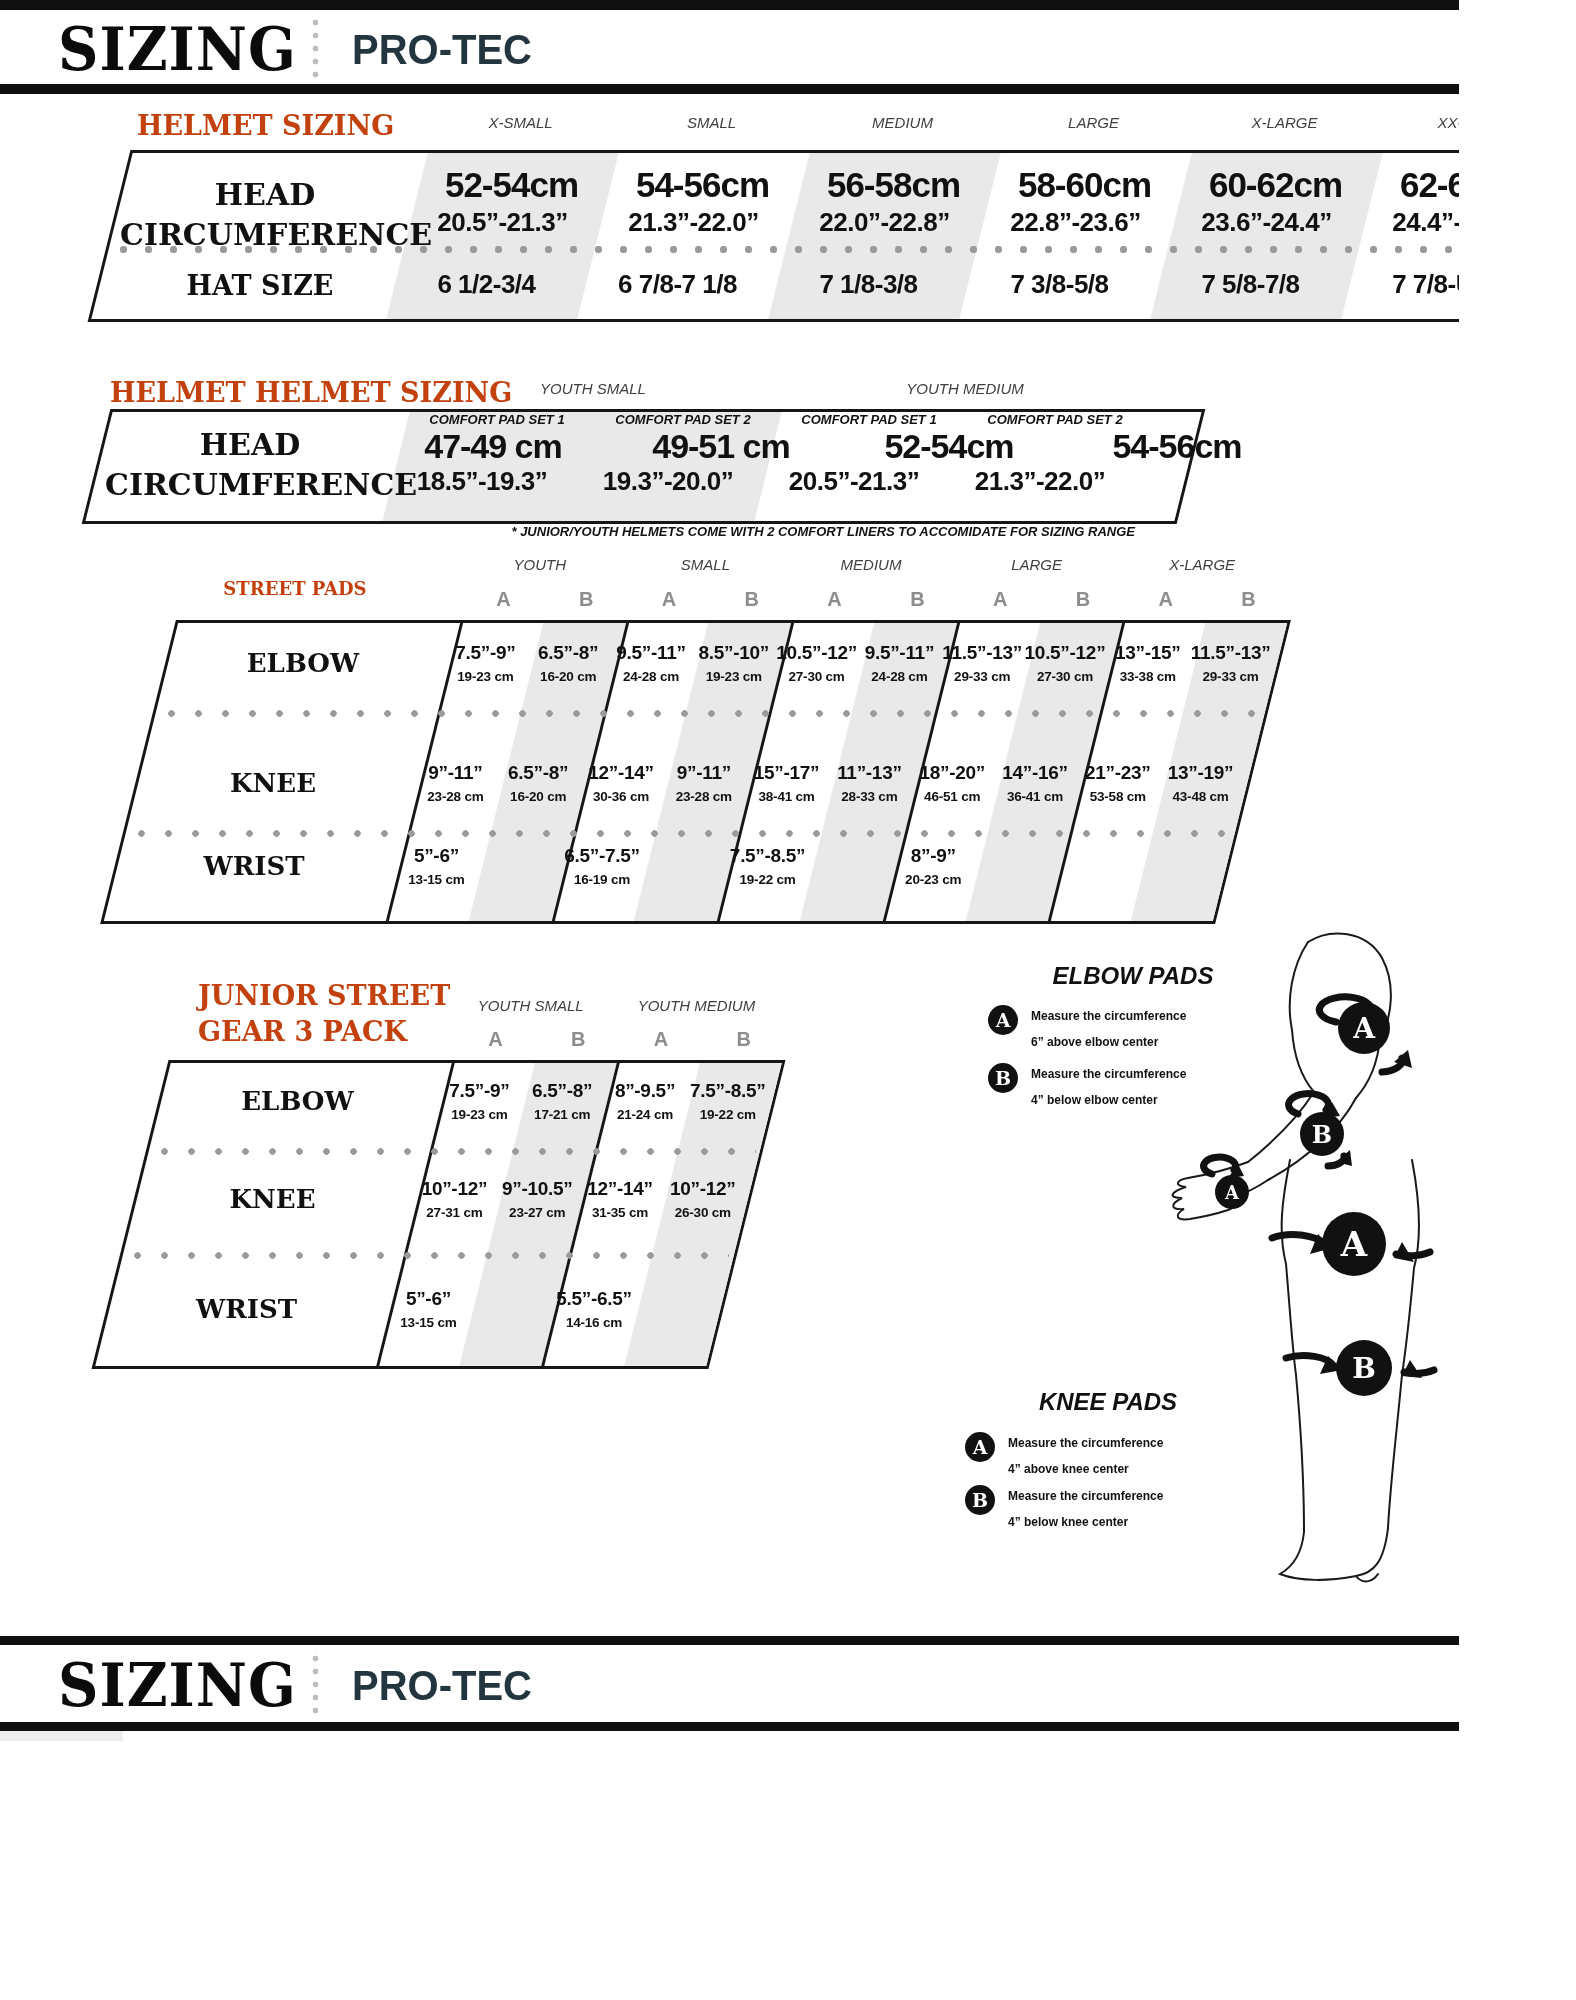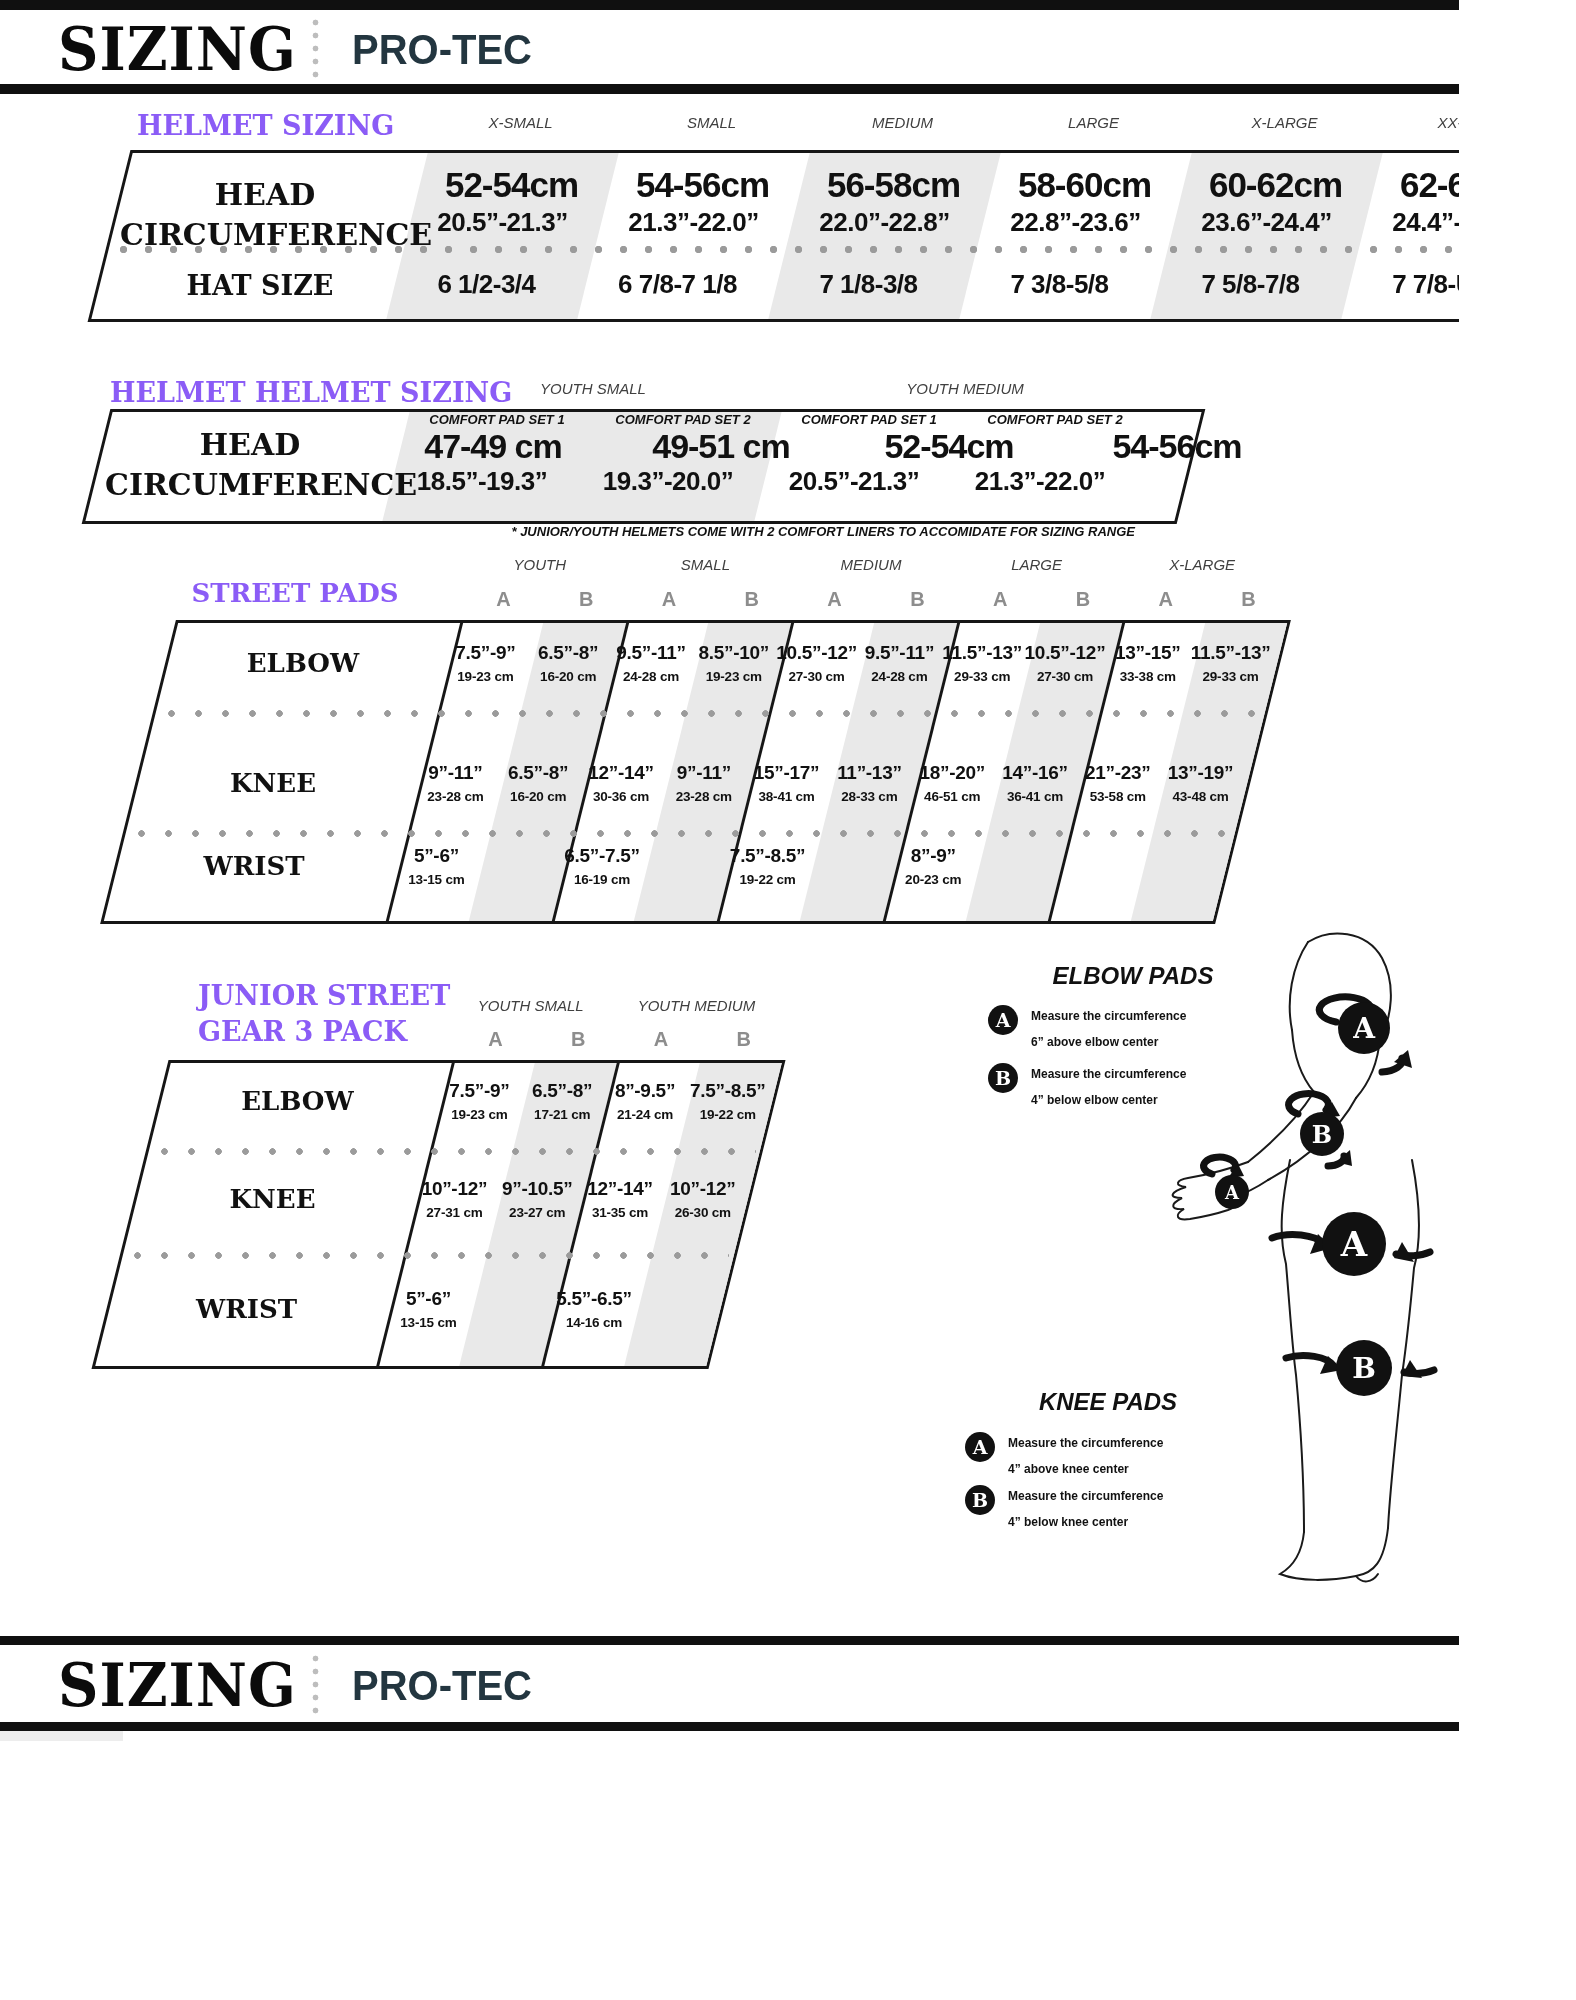--- a/index.html
+++ b/index.html
@@ -5,21 +5,21 @@
   html,body{margin:0;padding:0;background:#fff;}
   #page{position:relative;width:1459px;height:2000px;background:#fff;overflow:hidden;
         font-family:"Liberation Sans",sans-serif;color:#111;}
   .bar{position:absolute;left:0;width:1576px;height:10px;background:#101010;}
   .brandword{position:absolute;font-family:"DejaVu Serif",serif;font-weight:700;font-size:56px;
              letter-spacing:1px;color:#0b0b0b;transform:scaleY(1.06);transform-origin:top left;}
   .dotcol{position:absolute;width:9px;background-image:radial-gradient(circle,#bdbdbd 2.6px,transparent 3.2px);
           background-size:9px 13px;background-repeat:repeat-y;background-position:center top;}
   .protec{position:absolute;font-weight:700;font-size:40px;letter-spacing:0px;color:#233640;
           transform:scaleY(1.05);transform-origin:top left;}
-  .sectitle{position:absolute;font-family:"DejaVu Serif",serif;font-weight:700;color:#8b5cf6;}
+  .sectitle{position:absolute;font-family:"DejaVu Serif",serif;font-weight:700;color:#c2410c;}
   .skewbox{position:absolute;transform:skewX(-14deg);border:3px solid #161616;background:#fff;overflow:hidden;}
   .stripe{position:absolute;top:0;bottom:0;background:#e9e9e9;}
   .vline{position:absolute;top:0;bottom:0;width:3px;background:#161616;}
   .row{position:absolute;display:flex;}
   .cell{text-align:center;flex:none;}
   .c83{width:82.8px;} .c166{width:165.6px;} .c186{width:186px;} .c191{width:191px;}
   .lab282{width:282px;} .lab281{width:281px;}
   .sizehdr{font-style:italic;font-weight:400;font-size:15px;color:#404040;}
   .ab{font-weight:700;font-size:20px;color:#8d8d8d;}
   .big{font-weight:700;font-size:35px;letter-spacing:-1px;}
@@ -137,21 +137,21 @@
   </div>
   <div class="footnote" style="left:455px;top:524px;width:680px;">* JUNIOR/YOUTH HELMETS COME WITH 2 COMFORT LINERS TO ACCOMIDATE FOR SIZING RANGE</div>
 
   <div class="row" style="left:457px;top:556px;">
     <div class="cell c166 sizehdr">YOUTH</div>
     <div class="cell c166 sizehdr">SMALL</div>
     <div class="cell c166 sizehdr">MEDIUM</div>
     <div class="cell c166 sizehdr">LARGE</div>
     <div class="cell c166 sizehdr">X-LARGE</div>
   </div>
-  <div class="sectitle" style="left:150px;top:578px;width:290px;text-align:center;font-size:26px;">STREET PADS</div>
+  <div class="sectitle" style="left:150px;top:578px;width:290px;text-align:center;font-size:18px;">STREET PADS</div>
   <div class="row" style="left:462px;top:588px;">
     <div class="cell c83 ab">A</div>
     <div class="cell c83 ab">B</div>
     <div class="cell c83 ab">A</div>
     <div class="cell c83 ab">B</div>
     <div class="cell c83 ab">A</div>
     <div class="cell c83 ab">B</div>
     <div class="cell c83 ab">A</div>
     <div class="cell c83 ab">B</div>
     <div class="cell c83 ab">A</div>

